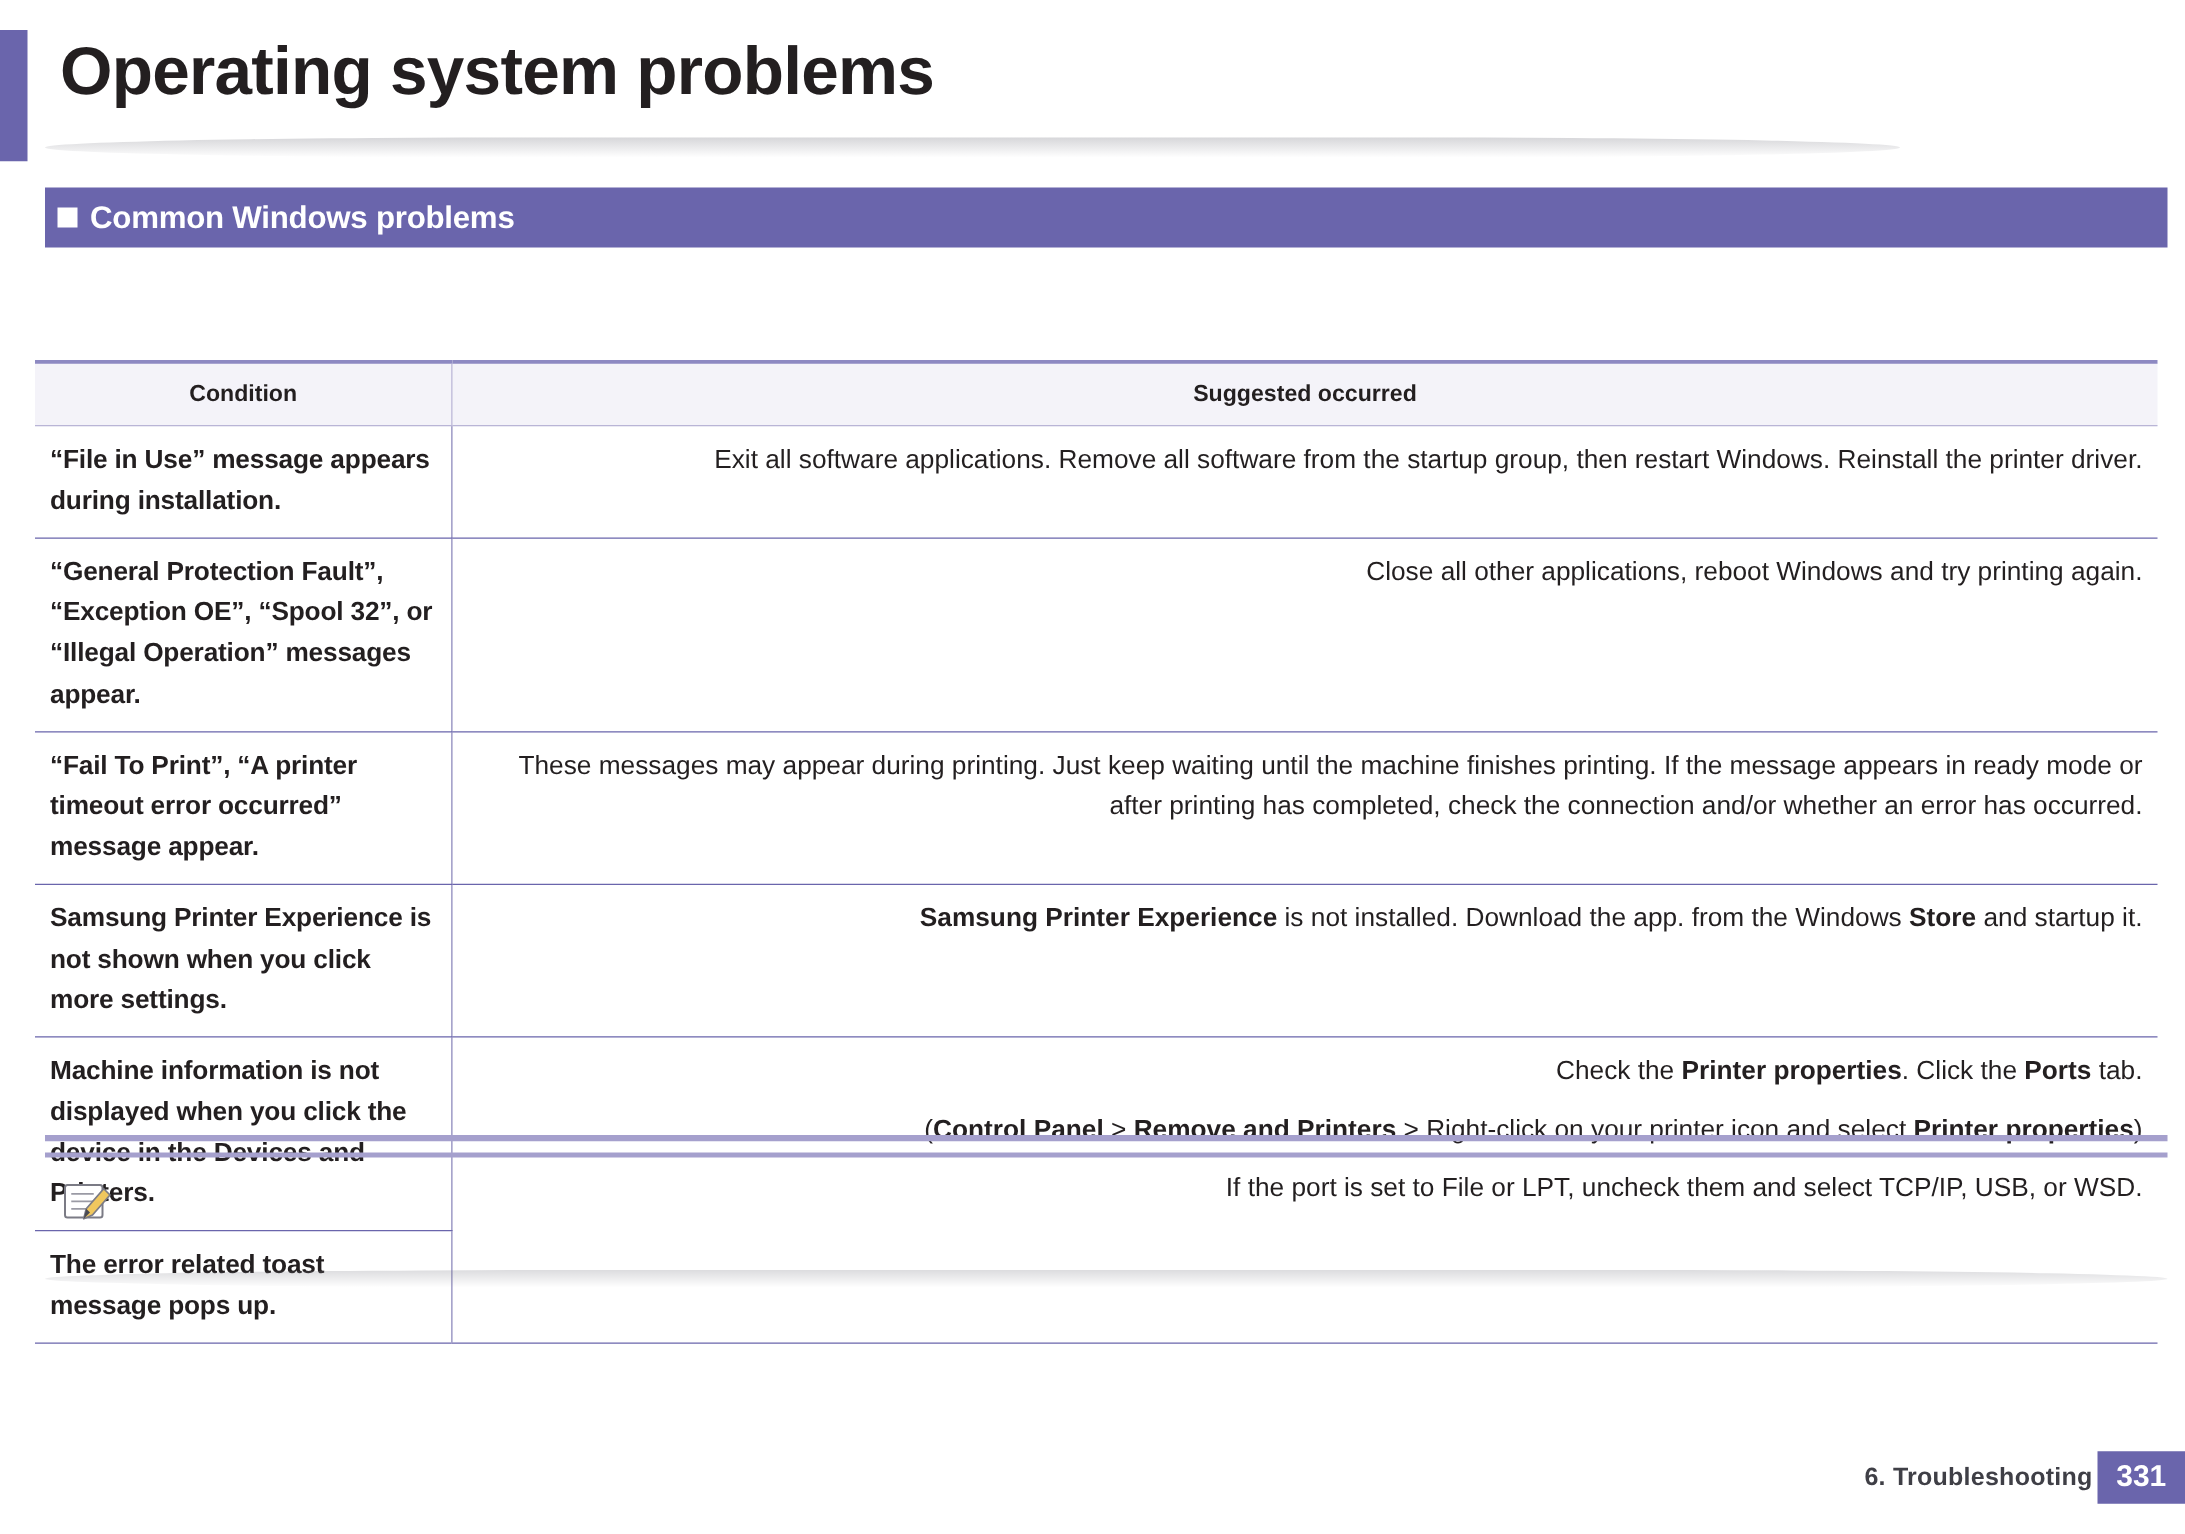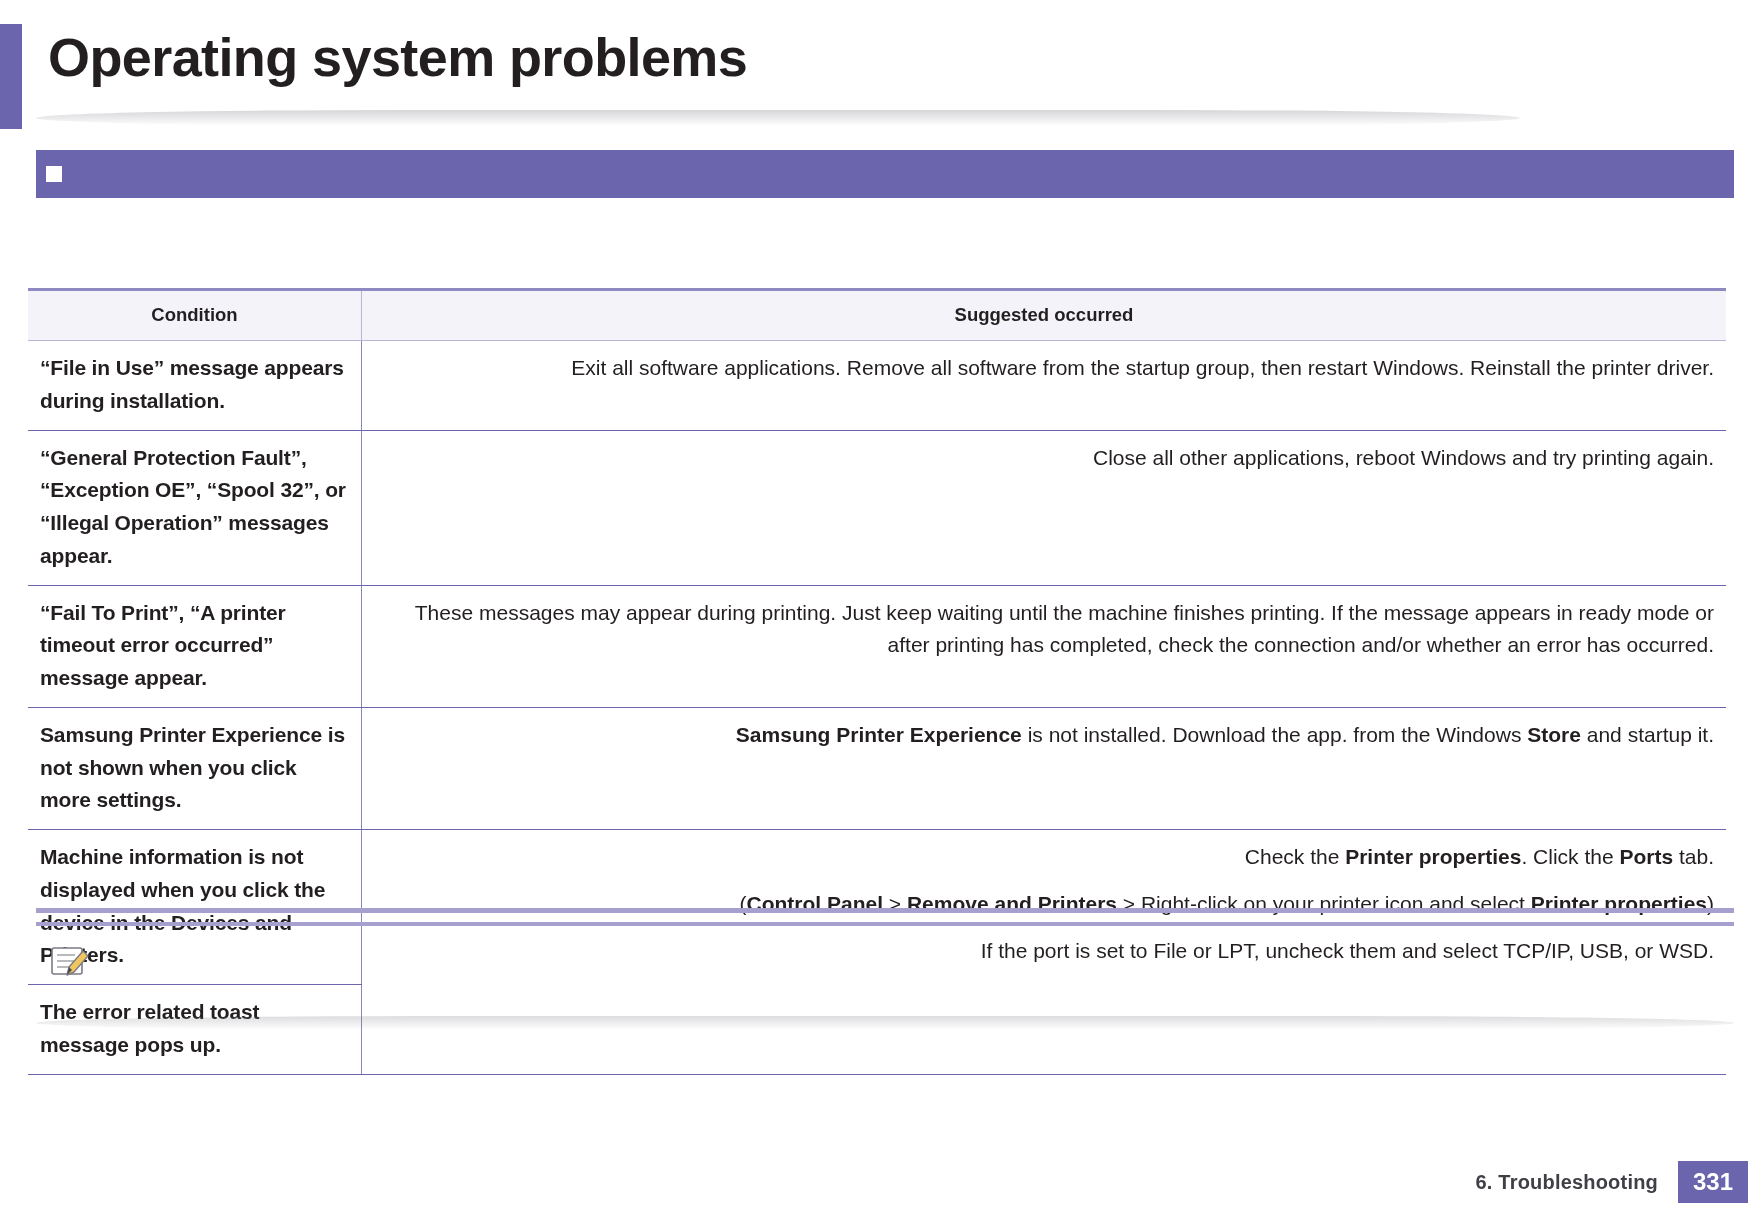--- a/index.html
+++ b/index.html
@@ -182,21 +182,21 @@
     display: flex;
     align-items: stretch;
     height: 42px;
   }
   .footer-label {
     display: flex;
     align-items: center;
     font-size: 20px;
     font-weight: bold;
     color: #3f3f46;
-    padding-right: 20px;
+    padding-right: 4px;
     letter-spacing: 0.2px;
   }
   .footer-page {
     background: #6a65ac;
     color: #ffffff;
     font-size: 24px;
     font-weight: bold;
     display: flex;
     align-items: center;
     justify-content: center;
@@ -207,20 +207,21 @@
 <body>
 
 <div class="title-zone">
   <div class="title-accent-bar"></div>
   <div class="page-title">Operating system problems</div>
   <div class="title-shadow"></div>
 </div>
 
 <div class="section-band">
   <span class="section-band-square"></span>
+  <span class="section-band-title">Common Windows problems</span>
 </div>
 
 <div class="table-wrap">
   <table class="problems">
     <thead>
       <tr>
         <th class="col-cond">Condition</th>
         <th>Suggested occurred</th>
       </tr>
     </thead>

